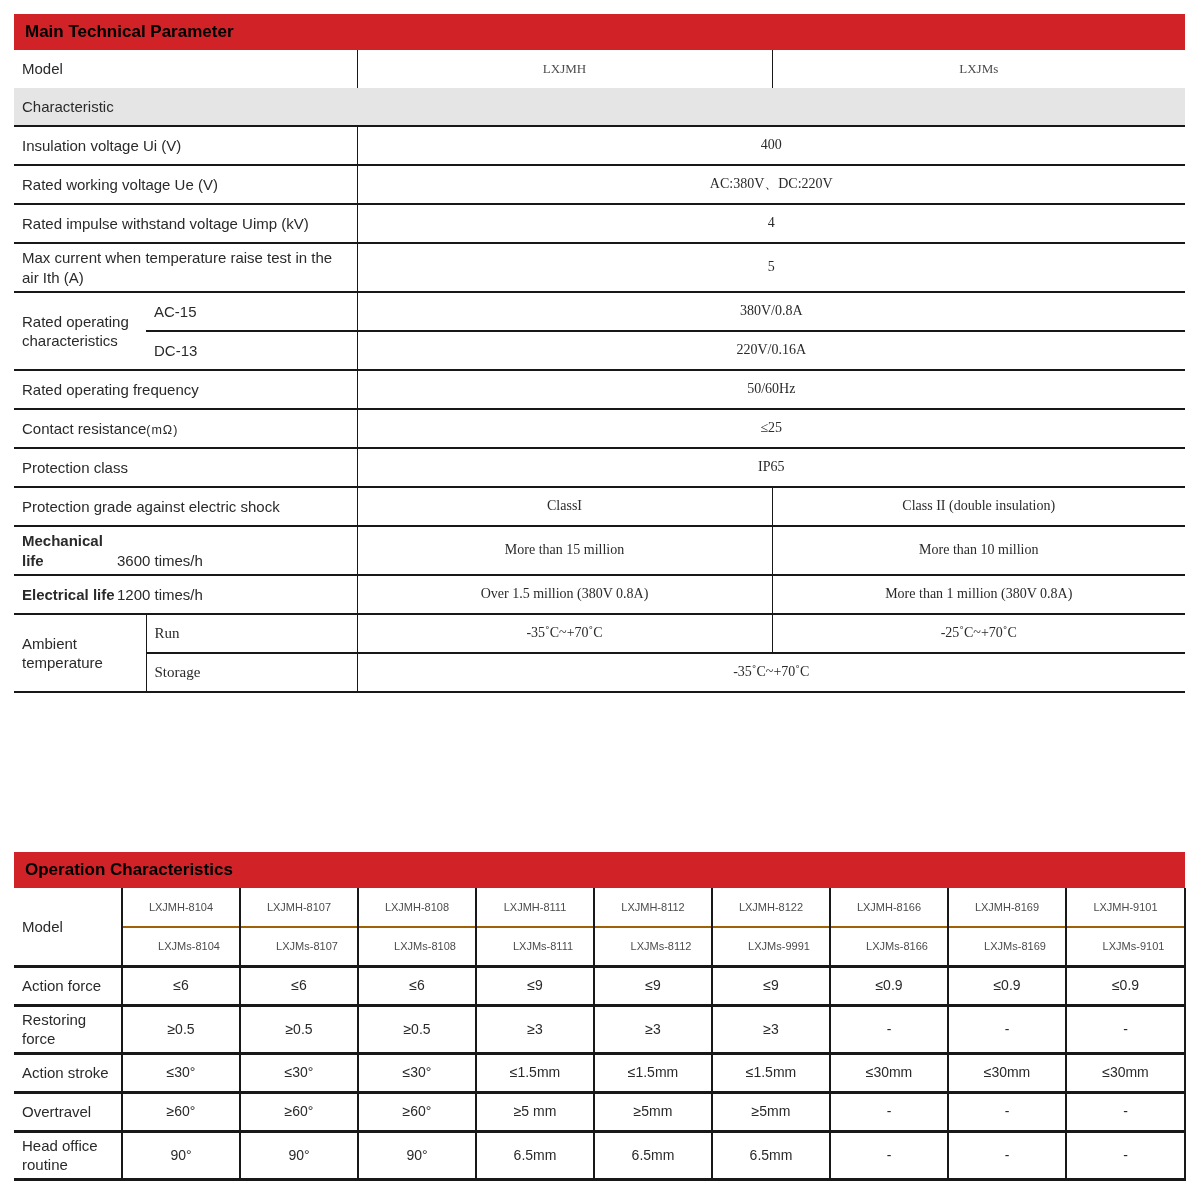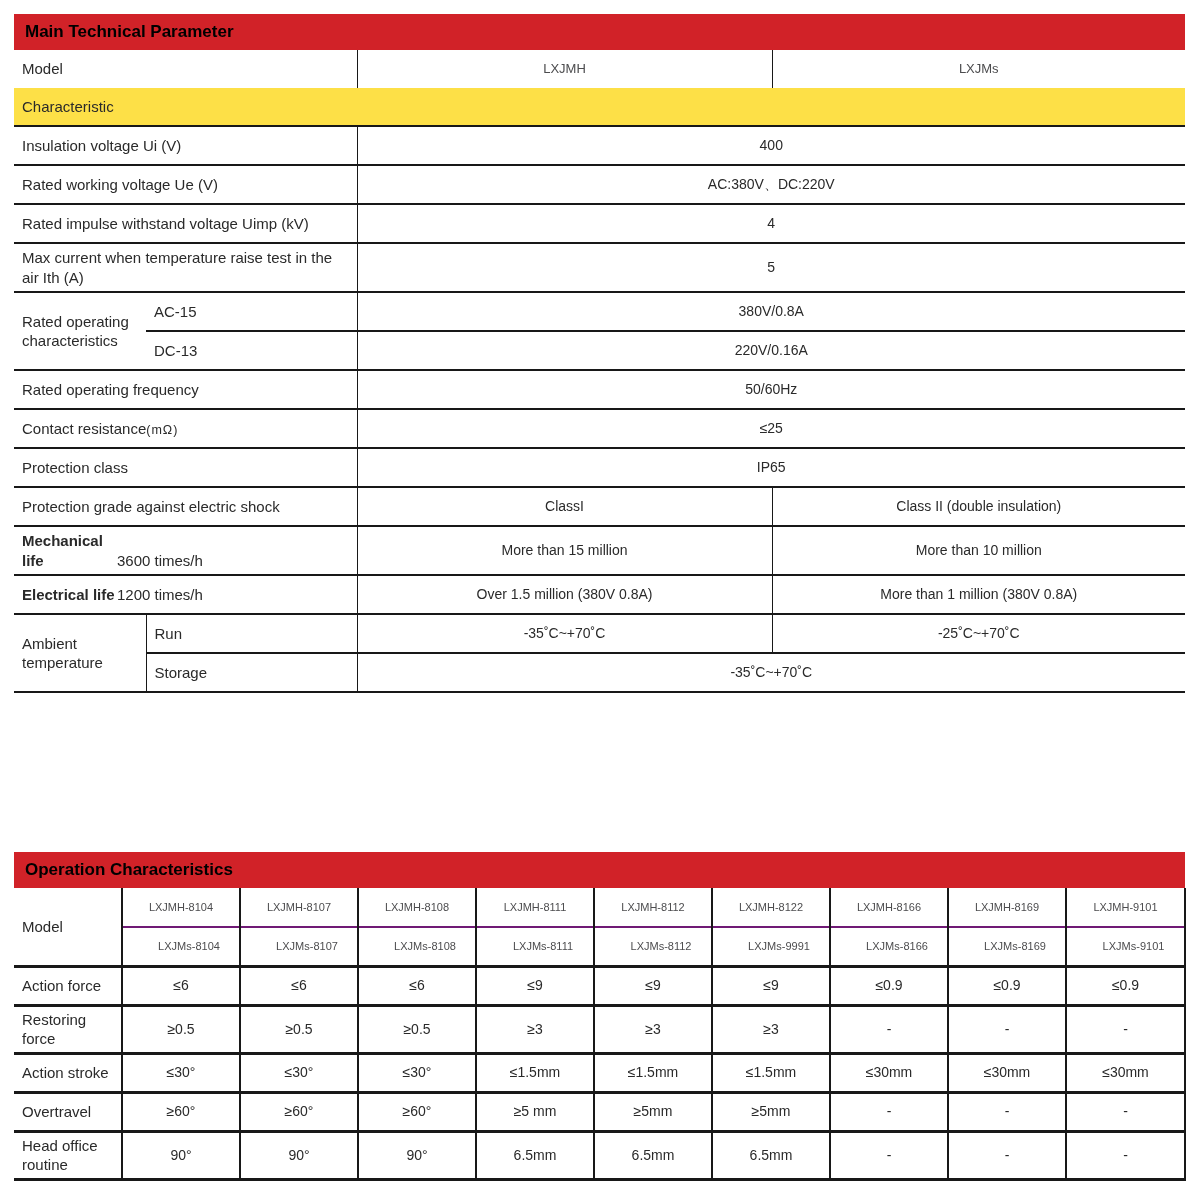--- a/index.html
+++ b/index.html
@@ -22,34 +22,34 @@
 
   table { border-collapse:collapse; width:1171px; table-layout:fixed; }
   td { padding:0; vertical-align:middle; line-height:1.3; }
 
   
   .t1 { border-bottom:2px solid #181818; }
   .t1 td.lbl { font-size:15px; text-align:left; padding:4px 4px 4px 8px; }
   .t1 td.val { font-size:14px; text-align:center; }
   .t1 td.model-val { font-size:13px; color:#4c4c4e; }
   .t1 .bt { border-top:2px solid #181818; }
-  .t1 .vl { border-left:1px solid #181818; }
-  .t1 .gray { background:#fde047; }
+  .t1 .vl { border-left:1px solid #181818;font-family:Liberation Serif, serif; }
+  .t1 .gray { background:#e5e5e5; }
   .t1 tr { height:39px; }
   .t1 tr.r-model { height:38px; }
   .t1 tr.r-char { height:38px; }
   .unit { font-size:12.5px; letter-spacing:1px; }
   .life-name { display:inline-block; width:95px;font-weight:bold; }
 
   
   .t2 { border-bottom:3px solid #181818; }
   .t2 td { font-size:14px; text-align:center; }
   .t2 td.lbl { font-size:15px; text-align:left; padding:3px 2px 3px 8px; }
   .t2 td.mdl { font-size:11px; color:#4c4c4e; }
-  .t2 .bt2 { border-top:2px solid #701a75;padding-left:16px; }
+  .t2 .bt2 { border-top:2px solid #a16207;padding-left:16px; }
   .t2 .bt3 { border-top:3px solid #181818; }
   .t2 .vl2 { border-left:2px solid #181818; }
   .t2 .vr  { border-right:2px solid #181818; }
   .t2 tr { height:39px; }
 </style>
 </head>
 <body>
 
 <div class="section sect-main">
   <div class="banner">

